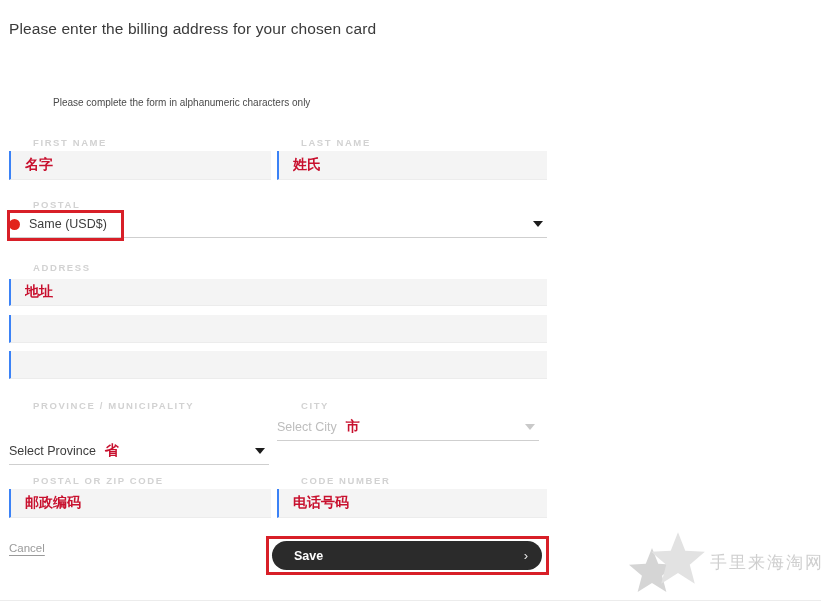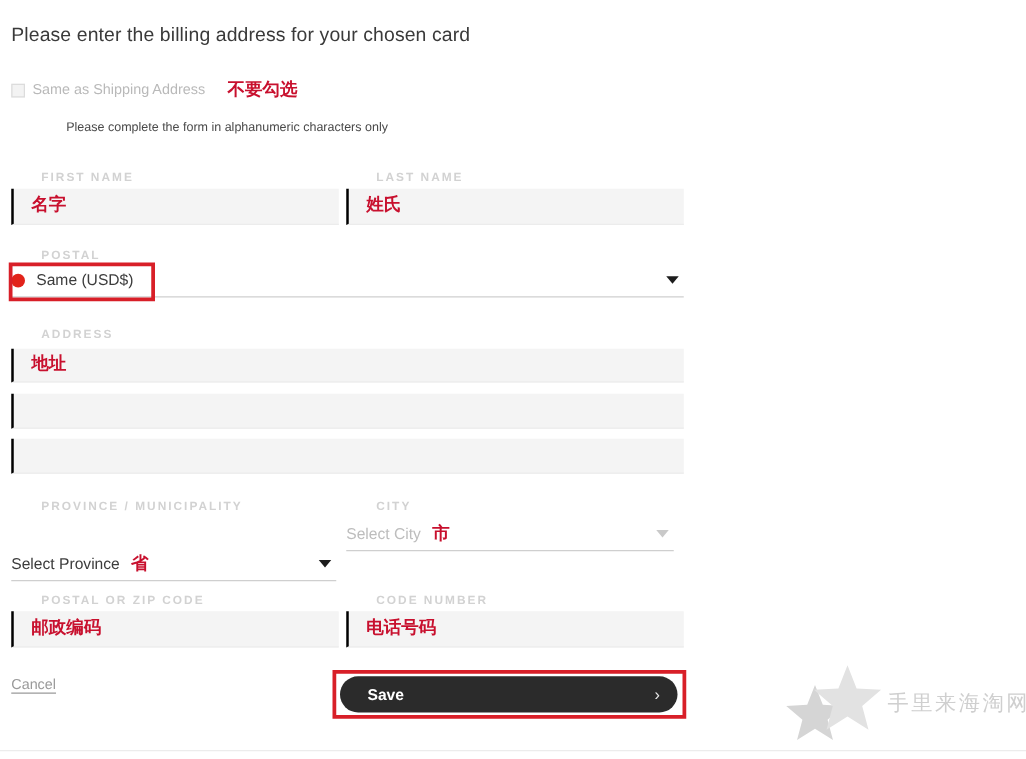--- a/index.html
+++ b/index.html
@@ -80,21 +80,21 @@
     font-weight: bold;
     white-space: nowrap;
     padding-left: 24px;
   }
 
   
   .txt-input {
     position: absolute;
     background: #f4f4f4;
     border: none;
-    border-left: 2px solid #000000;
+    border-left: 2px solid #3b82f6;
     border-bottom: 1px solid #ececec;
     font-family: Liberation Mono, monospace;
     font-size: 14px;
     font-weight: bold;
     color: #c8102e;
     padding: 0 0 0 14px;
     outline: none;
   }
   .txt-input::placeholder { color: #c8102e; opacity: 1; }
 
@@ -218,25 +218,20 @@
     background: #ececec;
   }
 </style>
 </head>
 <body>
 
 <div class="page">
 
   <div class="heading">Please enter the billing address for your chosen card</div>
 
-  <div class="checkbox-row">
-    <span class="checkbox-box"></span>
-    <span class="checkbox-label">Same as Shipping Address</span>
-    <span class="cn-note-check">不要勾选</span>
-  </div>
 
   <div class="subnote">Please complete the form in alphanumeric characters only</div>
 
   <div class="field-label" style="left:9px; top:137px;">FIRST NAME</div>
   <input class="txt-input" style="left: 9px; top: 151px; width: 262px; height: 29px;" value="" placeholder="名字">
 
   <div class="field-label" style="left:277px; top:137px;text-align:right;">LAST NAME</div>
   <input class="txt-input" style="left: 277px; top: 151px; width: 270px; height: 29px;" value="" placeholder="姓氏">
 
   <div class="field-label" style="left:9px; top:199px;">POSTAL</div>

